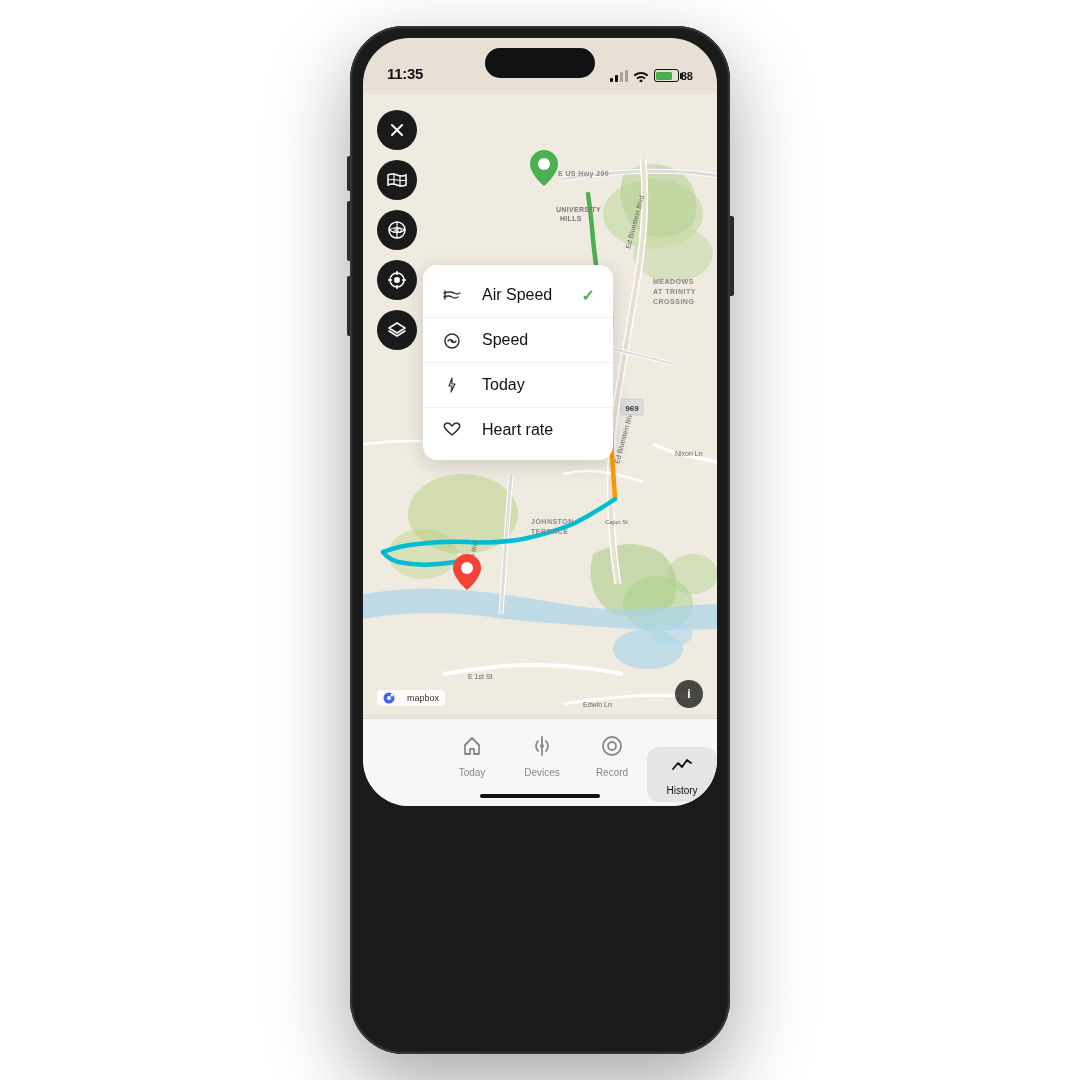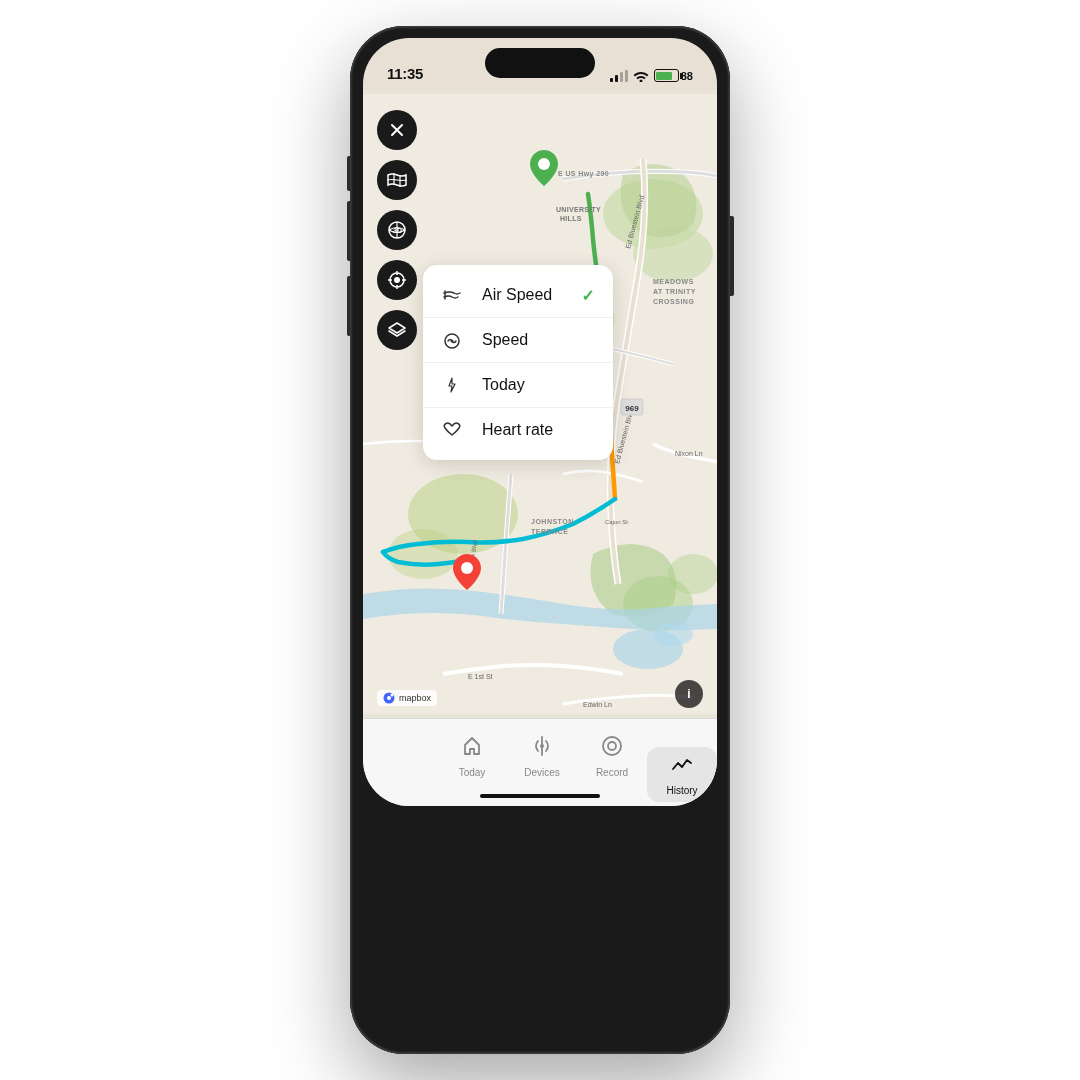--- a/index.html
+++ b/index.html
@@ -295,21 +295,21 @@
     }
 
     
     .mapbox-logo {
       position: absolute;
       bottom: 12px;
       left: 14px;
       z-index: 30;
       display: flex;
       align-items: center;
-      gap: 4px;
+      gap: 12px;
       background: rgba(255,255,255,0.85);
       border-radius: 4px;
       padding: 2px 6px;
     }
 
     .mapbox-logo-text {
       font-size: 9px;
       color: #333;
       font-weight: 500;
     }

